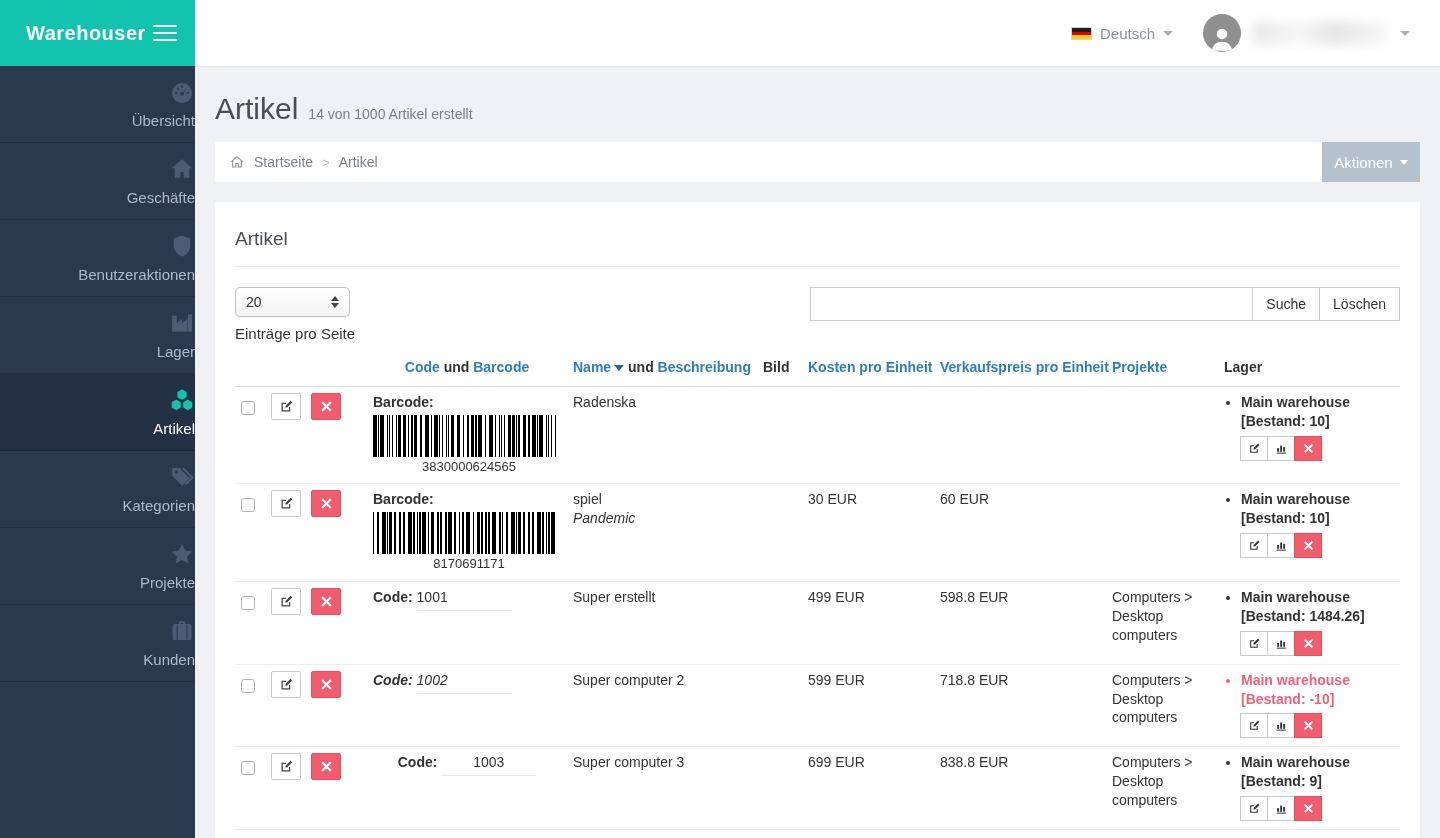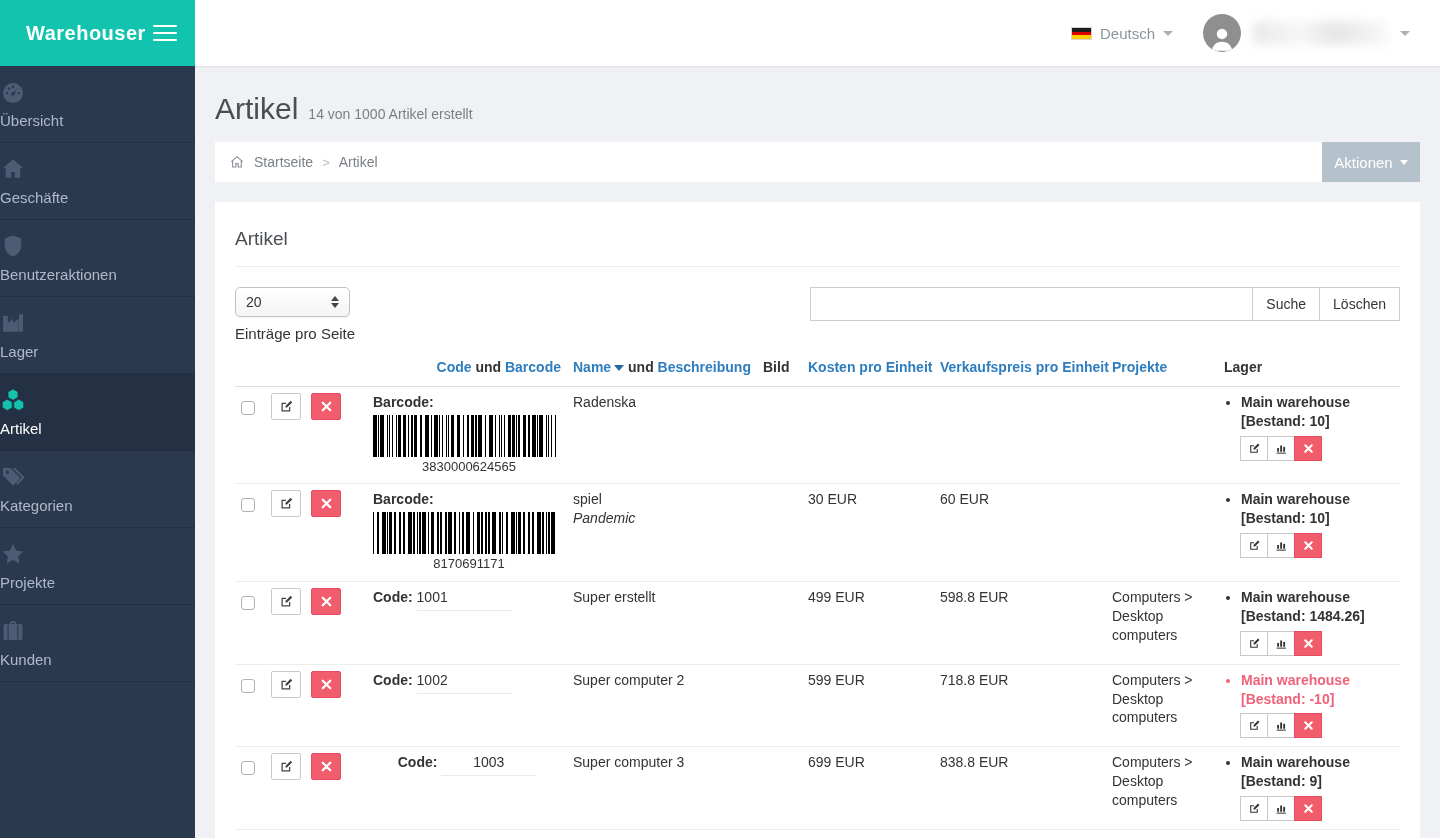--- a/index.html
+++ b/index.html
@@ -16,21 +16,21 @@
   .lang { display:flex; align-items:center; gap:8px; color:#8b959e; font-size:15px; cursor:pointer; }
   .flag-de { width:21px; height:13px; background:linear-gradient(#1d1d1b 0 33%, #d00 33% 66%, #ffce00 66% 100%); border:1px solid #d5d5d5; flex:none; }
   .caret { width:0; height:0; border-left:5px solid transparent; border-right:5px solid transparent; border-top:5px solid #aab2b9; display:inline-block; }
   .user { display:flex; align-items:center; gap:12px; cursor:pointer; }
   .avatar { width:38px; height:38px; border-radius:50%; background:#8f8f8f; display:flex; align-items:flex-end; justify-content:center; overflow:hidden; flex:none; }
   .username-blur { width:135px; height:24px; border-radius:5px; background:linear-gradient(90deg,#e9e9e9,#f7f7f7 35%,#e6e6e6 60%,#f8f8f8); filter:blur(5px); }
 
   
   .layout { display:flex; height:772px; }
   .sidebar { width:195px; flex:none; background:#2b394e; }
-  .nav-item { height:77px; display:flex; flex-direction:column; align-items:flex-start; justify-content:center; gap:7px; border-bottom:1px solid rgba(0,0,0,.16); color:#aeb9cb; font-size:15px; cursor:pointer; }
+  .nav-item { height:77px; display:flex; flex-direction:column; align-items:flex-end; justify-content:center; gap:7px; border-bottom:1px solid rgba(0,0,0,.16); color:#aeb9cb; font-size:15px; cursor:pointer; }
   .nav-icon { color:#4d5b74; width:26px; height:26px; }
   .nav-icon svg { width:26px; height:26px; display:block; }
   .nav-item.active { background:#243044; color:#fff; }
   .nav-item.active .nav-icon { color:#12c4ae; }
 
   .main { flex:1; padding:0 20px; overflow:hidden; }
   .page-head { padding:26px 0 16px; display:flex; align-items:baseline; gap:10px; }
   .page-title { font-size:30px; font-weight:400; color:#4a4f54; }
   .page-sub { font-size:14px; color:#7a7f84; }
   .crumb-row { display:flex; height:40px; margin-bottom:20px; }
@@ -55,21 +55,21 @@
   .search-group { display:flex; }
   .search-input { width:443px; height:34px; border:1px solid #ccc; padding:0 10px; font-size:14px; outline:none; }
   .btn { height:34px; border:1px solid #ccc; background:#fff; font-family:inherit; font-size:14px; color:#333; padding:0 13px; margin-left:-1px; cursor:pointer; }
 
   
   table { width:100%; border-collapse:collapse; table-layout:fixed; font-size:14px; color:#333; }
   col.c-cb{width:30px} col.c-edit{width:40px} col.c-del{width:62px} col.c-code{width:200px}
   col.c-name{width:190px} col.c-bild{width:45px} col.c-cost{width:132px} col.c-price{width:172px}
   col.c-cat{width:112px} col.c-lager{width:182px}
   thead th { padding:9px 6px 11px; border-bottom:1px solid #ddd; text-align:left; font-weight:700; white-space:nowrap; }
-  th.center { text-align:right; }
+  th.center { text-align:center; }
   .th-link { color:#2d7dbf; text-decoration:none; cursor:pointer; }
   .sort-caret { display:inline-block; width:0; height:0; border-left:5px solid transparent; border-right:5px solid transparent; border-top:6px solid #29679e; vertical-align:1px; margin-left:3px; }
   tbody td { padding:6px 6px 8px; border-bottom:1px solid #ededed; vertical-align:top; line-height:1.35; }
   tbody tr { height:80px; }
   td.cb-cell { padding-top:14px; }
   .cb { width:14px; height:14px; border:1px solid #b3b3b3; border-radius:3px; background:#fff; display:inline-block; cursor:pointer; }
   .icon-btn { width:30px; height:27px; border:1px solid #c9c9c9; background:#fff; border-radius:2px; display:flex; align-items:center; justify-content:center; cursor:pointer; color:#444; }
   .icon-btn svg { width:15px; height:15px; display:block; }
   .icon-btn.danger { background:#f25d6e; border-color:#e94c60; color:#fff; }
   .code-label, .bc-label { font-weight:700; }
@@ -573,21 +573,21 @@
       </button>
     </td>
     <td>
       <button class="icon-btn danger">
         <svg viewBox="0 0 24 24">
                     <path d="M6 6 18 18M18 6 6 18" stroke="currentColor" stroke-width="3.6" stroke-linecap="round"></path>
                   </svg>
       </button>
     </td>
     <td>
-      <div class="code-block" style="display: block;">
+      <div class="code-block" style="display: block; font-style: italic;">
         <span class="code-label">Code: </span>
         <span class="code-value">1002</span>
       </div>
 
     </td>
     <td>
       <div class="item-name">Super computer 2</div>
 
     </td>
     <td></td>

